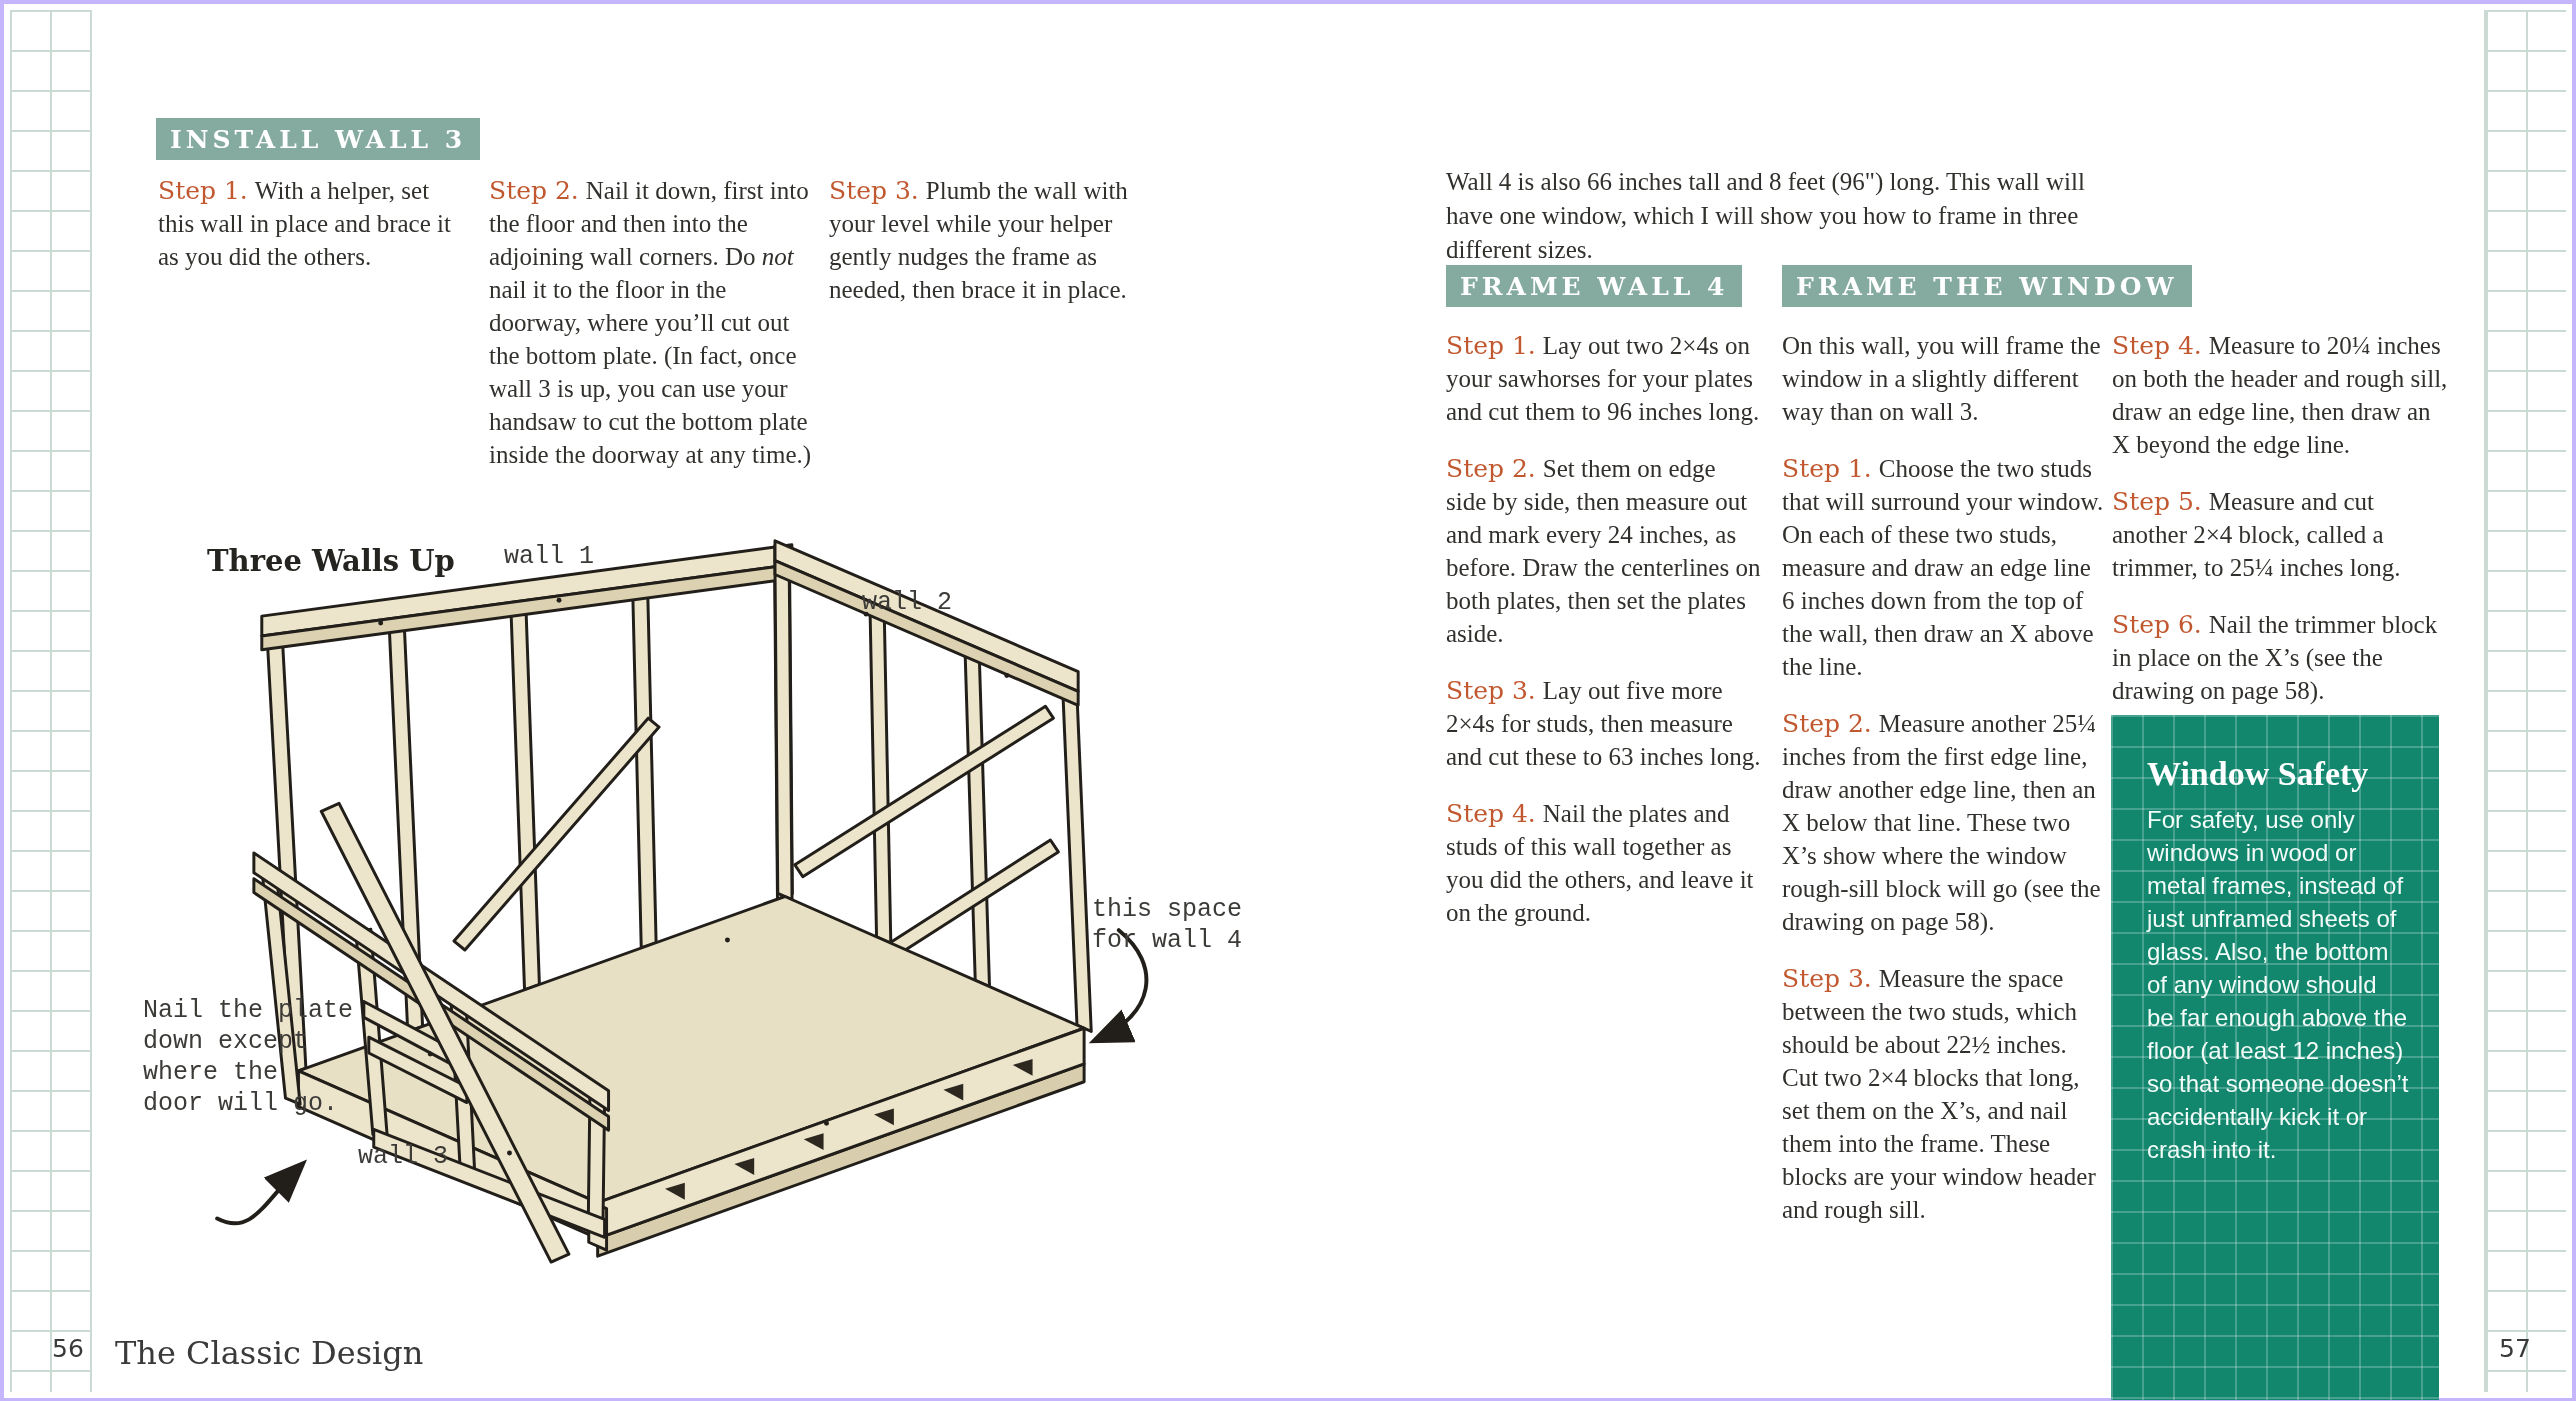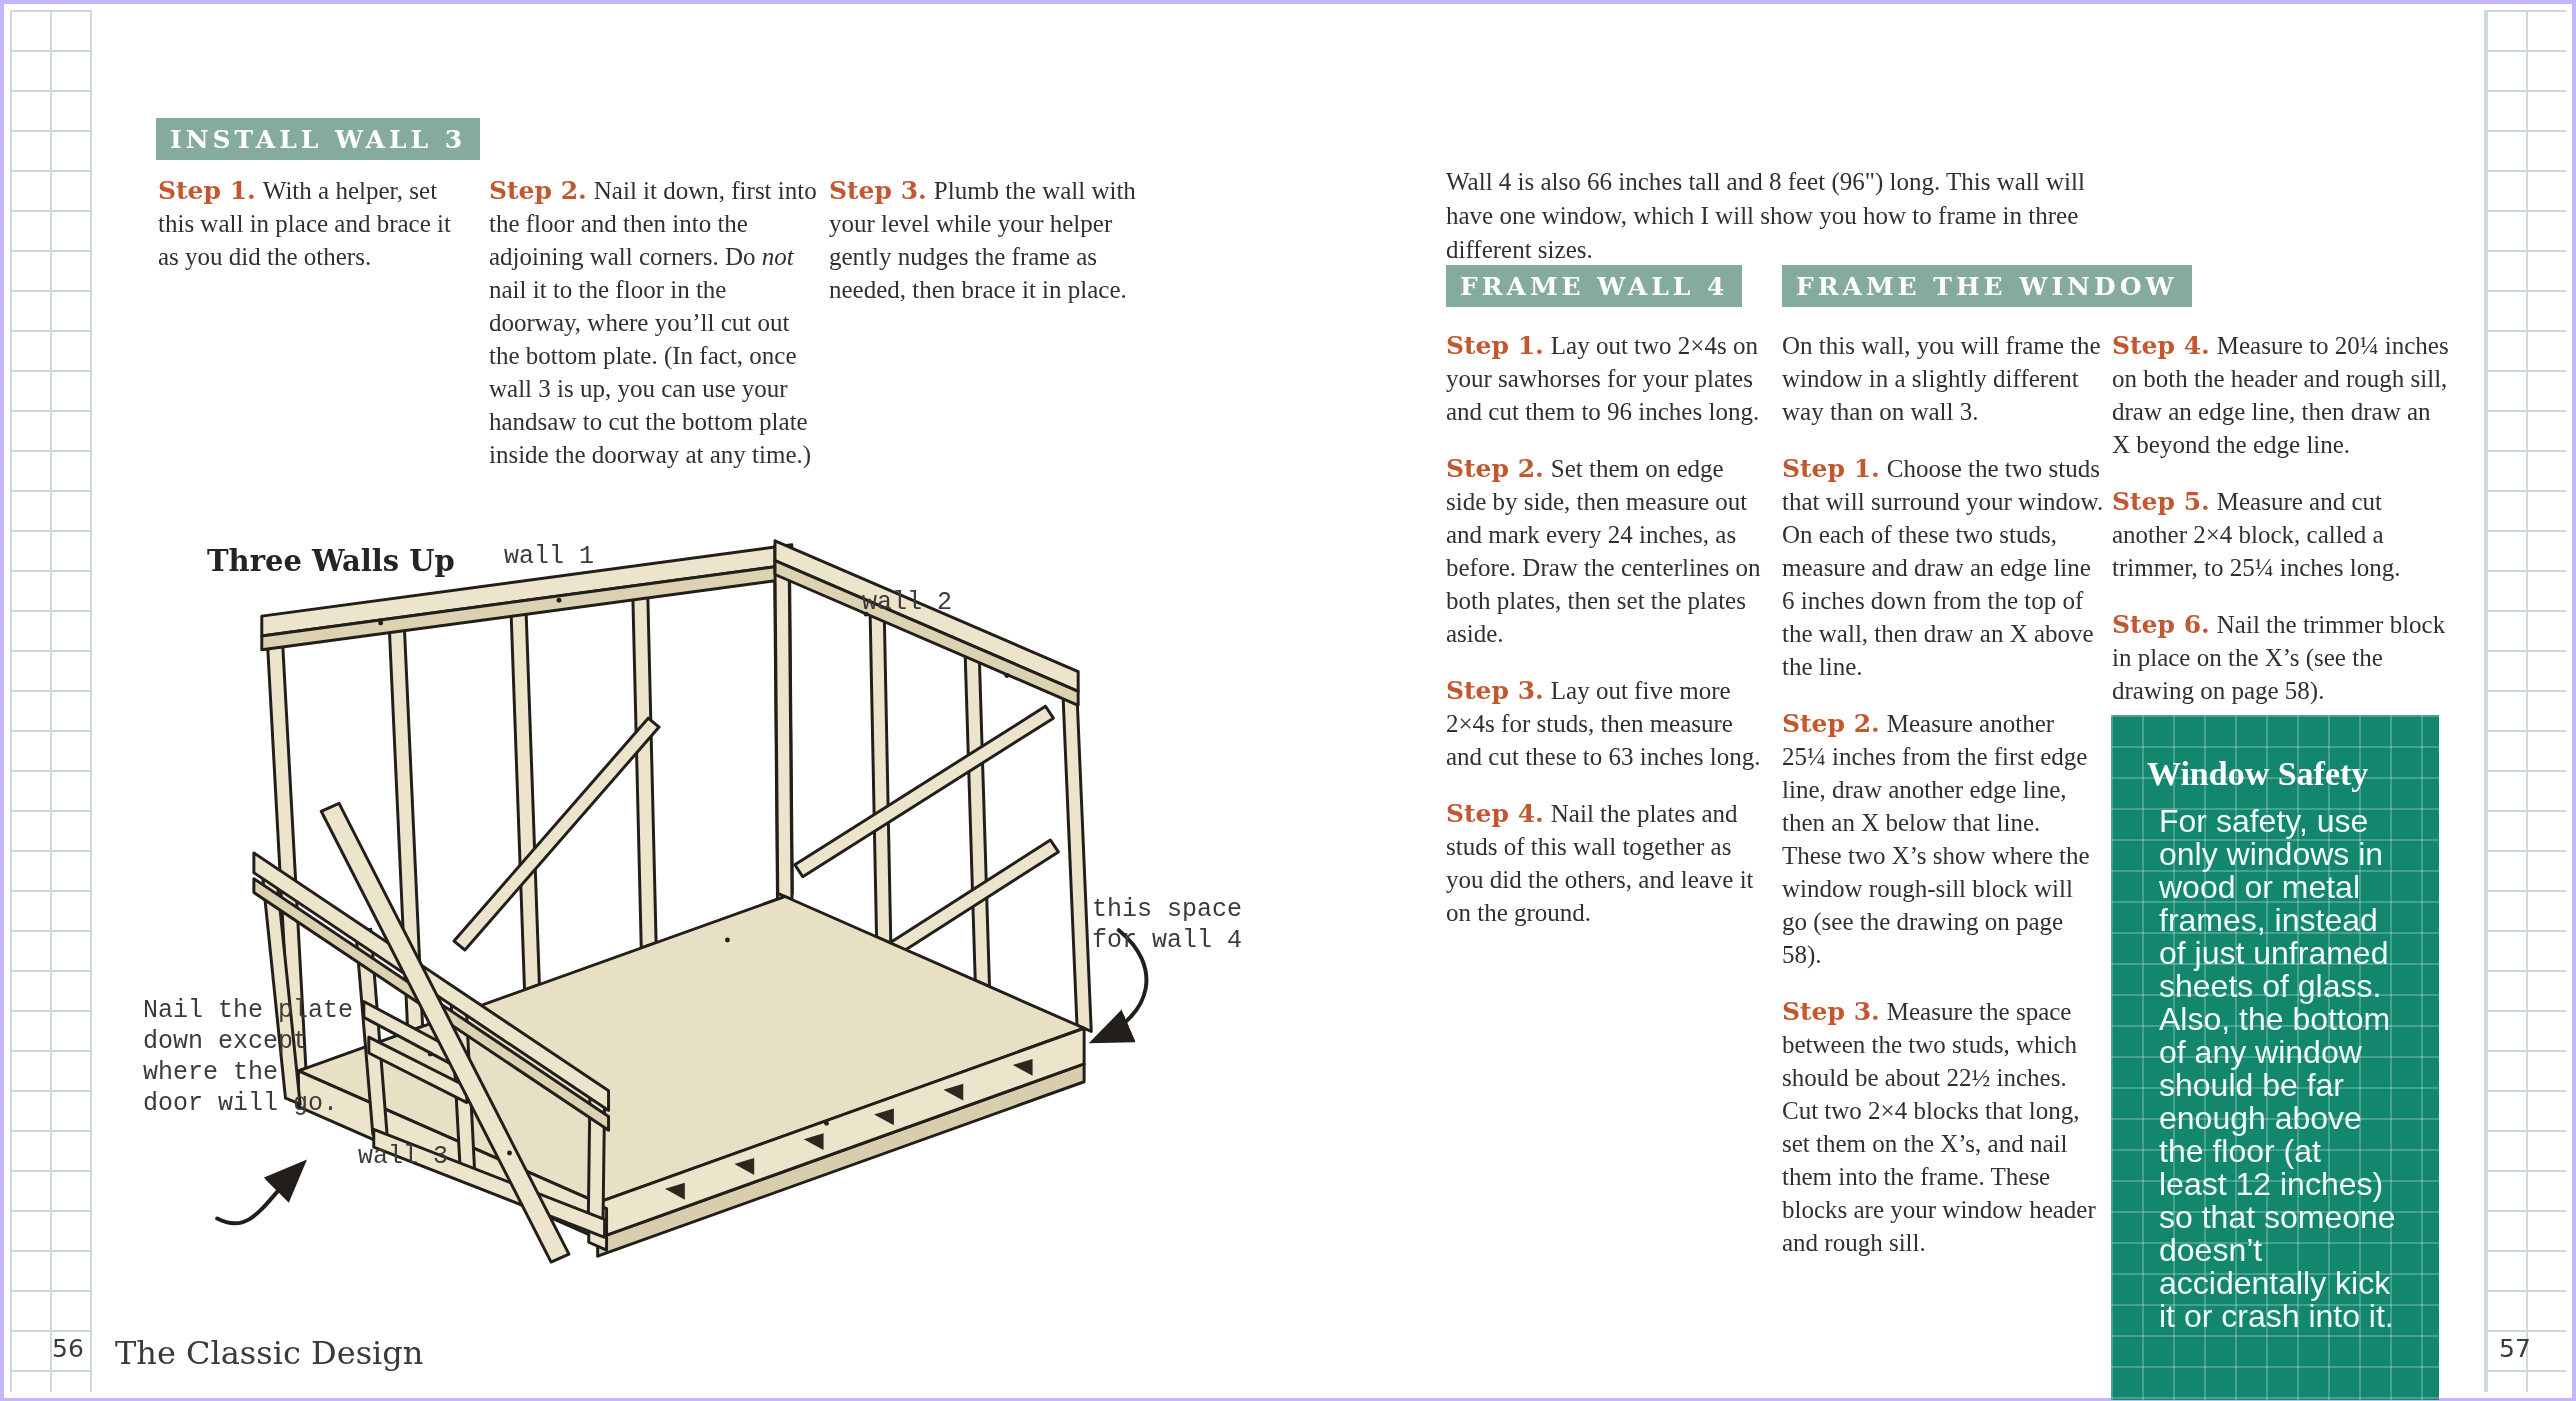--- a/index.html
+++ b/index.html
@@ -25,21 +25,21 @@
   .section-bar{
     display:inline-block;background:#85aba0;color:#ffffff;
     font-family:"DejaVu Serif",serif;font-weight:bold;
     font-size:25px;letter-spacing:4px;line-height:1;
     padding:9px 14px 8px 14px;white-space:nowrap;
   }
 
   
   .col{font-size:25px;line-height:33px;}
   .step{margin:0 0 24px 0;}
-  .step-label{color:#c1582f;font-weight:bold;font-family:"DejaVu Serif",serif;margin-right:7px;text-align:right;}
+  .step-label{color:#c1582f;font-weight:normal;font-family:"DejaVu Serif",serif;margin-right:7px;text-align:right;}
   .intro-p{margin:0;font-size:25px;line-height:34px;}
 
   .page-title{
     font-family:"Liberation Sans",sans-serif;font-weight:bold;
     font-size:48px;color:#8ba245;line-height:1;letter-spacing:0;
   }
 
   
   .illus-label{
     font-family:Liberation Mono, monospace;font-size:25px;color:#3d3b38;
@@ -56,21 +56,21 @@
       linear-gradient(rgba(255,255,255,.22) 2px,transparent 2px),
       linear-gradient(90deg,rgba(255,255,255,.22) 2px,transparent 2px);
     background-size:31px 31px;
     box-sizing:border-box;padding:40px 30px 0 36px;color:#f2fbf7;
   }
   .safety-title{
     font-family:Liberation Serif, serif;font-size:34px;font-weight:bold;
     margin:0 0 10px 0;color:#ffffff;
   }
   .safety-body{
-    font-family:"Liberation Sans",sans-serif;font-size:32px;line-height:33px;margin:12px;
+    font-family:"Liberation Sans",sans-serif;font-size:24px;line-height:33px;margin:0;
   }
 
   .footer-num{
     font-family:"DejaVu Sans",sans-serif;font-size:25px;color:#3a3a3a;
     width:40px;text-align:center;
   }
   .footer-title{font-family:"DejaVu Serif",serif;font-size:32px;color:#3a3a3a;}
 </style>
 </head>
 <body>

